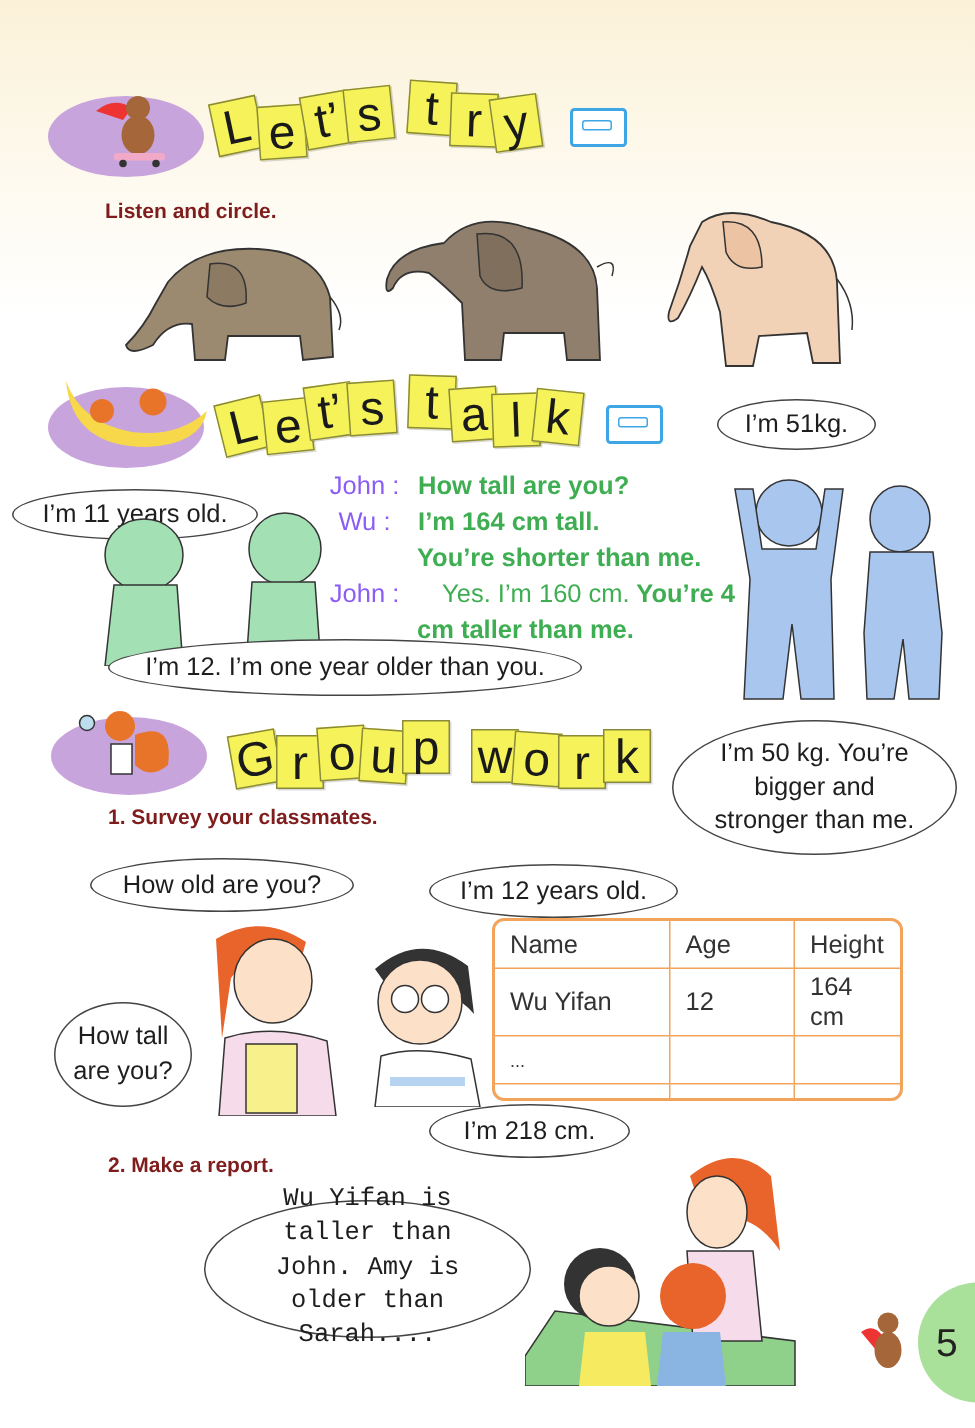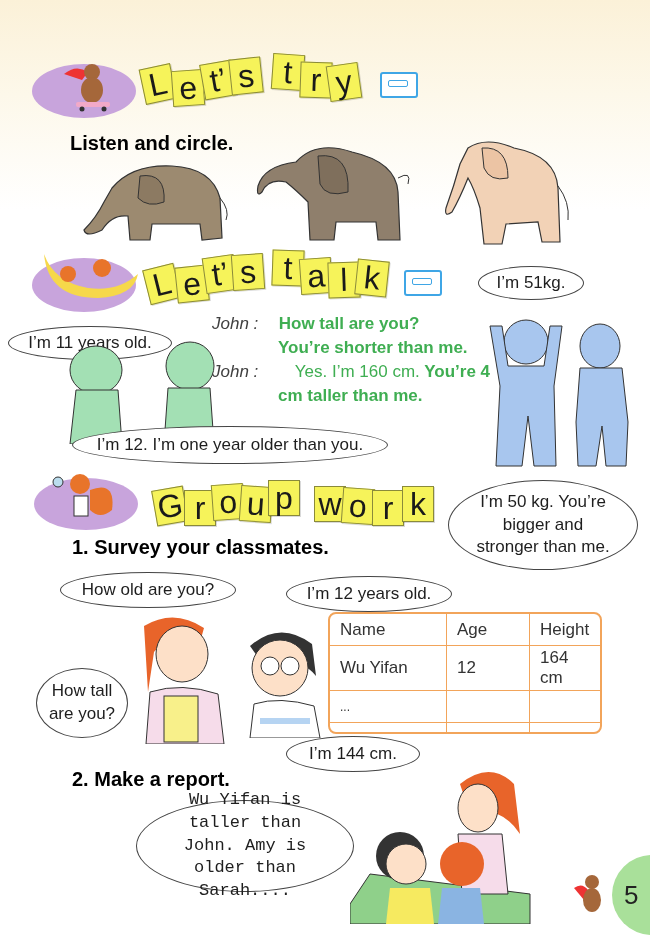--- a/index.html
+++ b/index.html
@@ -18,28 +18,28 @@
   }
   .badge {
     position:absolute; background:#c8a4dc; border-radius:50%;
   }
   .cassette {
     position:absolute; width:34px; height:22px; border:2px solid #3fa6e6; border-radius:3px; background:#fff;
   }
   .cassette::after {
     content:""; position:absolute; left:6px; top:6px; width:18px; height:5px; border:1px solid #3fa6e6; border-radius:2px;
   }
-  .instr { position:absolute; color:#000000; font-weight:bold; font-size:20px;text-align:right; }
+  .instr { position:absolute; color:#7f1d1d; font-weight:bold; font-size:14px;text-align:right; }
   .bubble {
     position:absolute; background:#fff; border:1.2px solid #444; border-radius:50%;
     display:flex; align-items:center; justify-content:center; text-align:center;
     font-size:17px; color:#1e1e1e; line-height:1.35;
   }
   .dialog { position:absolute; font-size:17px; line-height:24px; color:#3fae52; font-weight:bold; }
-  .dialog .spk { font-style:italic; font-weight:normal; color:#404040; display:inline-block; text-align:left; width:62px; }
+  .dialog .spk { font-weight:normal; color:#8b5cf6; display:inline-block; text-align:center; width:62px; }
   .dialog .plain { font-weight:normal;margin-left:16px; }
   .dialog .row { white-space:nowrap; }
   .dialog .indent { padding-left:62px; }
   .survey {
     position:absolute; left:328px; top:612px; width:270px; height:118px;
     border:2px solid #f2a45a; border-radius:8px; background:#fff; overflow:hidden;
   }
   .survey table { border-collapse:collapse; width:100%; height:100%; font-size:17px; color:#333; }
   .survey td { border:1px solid #f2a45a; padding:2px 10px; height:27px; }
   .survey tr:first-child td { border-top:none;margin-left:20px; }
@@ -128,20 +128,21 @@
   <svg width="180" height="108" viewBox="0 0 180 108">
     <ellipse cx="48" cy="34" rx="26" ry="24" fill="#a3e0b4" stroke="#333"></ellipse>
     <path d="M28 54 L70 54 L74 108 L22 108 Z" fill="#a3e0b4" stroke="#333"></path>
     <ellipse cx="142" cy="30" rx="24" ry="24" fill="#a3e0b4" stroke="#333"></ellipse>
     <path d="M120 52 L162 52 L166 108 L116 108 Z" fill="#a3e0b4" stroke="#333"></path>
   </svg>
 </div>
 
 <div class="dialog" style="left:212px;top:312px;">
   <div class="row"><span class="spk">John :</span> <span>How tall are you?</span></div>
+  <div class="row"><span class="spk">Wu :</span> <span>I’m 164 cm tall.</span></div>
   <div class="row indent" style="padding-left:66px;"><span>You’re shorter than me.</span></div>
   <div class="row"><span class="spk">John :</span> <span class="plain">Yes. I’m 160 cm.</span><span> You’re 4</span></div>
   <div class="row indent" style="padding-left:66px;"><span>cm taller than me.</span></div>
 </div>
 
 <div class="bubble" style="left:72px;top:426px;width:314px;height:36px;text-align:center;">I’m 12. I’m one year older than you.</div>
 
 <div class="silhouette" style="left:482px;top:316px;width:150px;height:160px;">
   <svg width="150" height="160" viewBox="0 0 150 160">
     <ellipse cx="44" cy="26" rx="22" ry="22" fill="#a8c6ee" stroke="#333"></ellipse>
@@ -220,21 +221,21 @@
     <tr>
       <td></td>
       <td></td>
       <td></td>
     </tr>
   </tbody>
     </table>
 </div>
 <style>.survey td:nth-child(1){width:96px}.survey td:nth-child(2){width:62px}</style>
 
-<div class="bubble" style="left:286px;top:736px;width:132px;height:34px;">I’m 144 cm.</div>
+<div class="bubble" style="left:286px;top:736px;width:132px;height:34px;">I’m 218 cm.</div>
 
 <div class="instr" style="left:72px;top:768px;">2. Make a report.</div>
 
 <div class="bubble" style="left:136px;top:800px;width:218px;height:92px;padding:0 26px;box-sizing:border-box;font-family:Liberation Mono, monospace;">Wu Yifan is taller than John. Amy is older than Sarah....</div>
 
 <div class="abs" style="left:350px;top:764px;width:190px;height:160px;">
   <svg width="190" height="160" viewBox="0 0 190 160">
     <path d="M0 140 L20 110 L180 130 L180 160 L0 160 Z" fill="#8fd08a" stroke="#333"></path>
     <path d="M110 20 Q140 -4 164 20 L170 70 Q150 40 120 50 Z" fill="#e8642a"></path>
     <ellipse cx="128" cy="44" rx="20" ry="24" fill="#fde0c8" stroke="#333"></ellipse>

